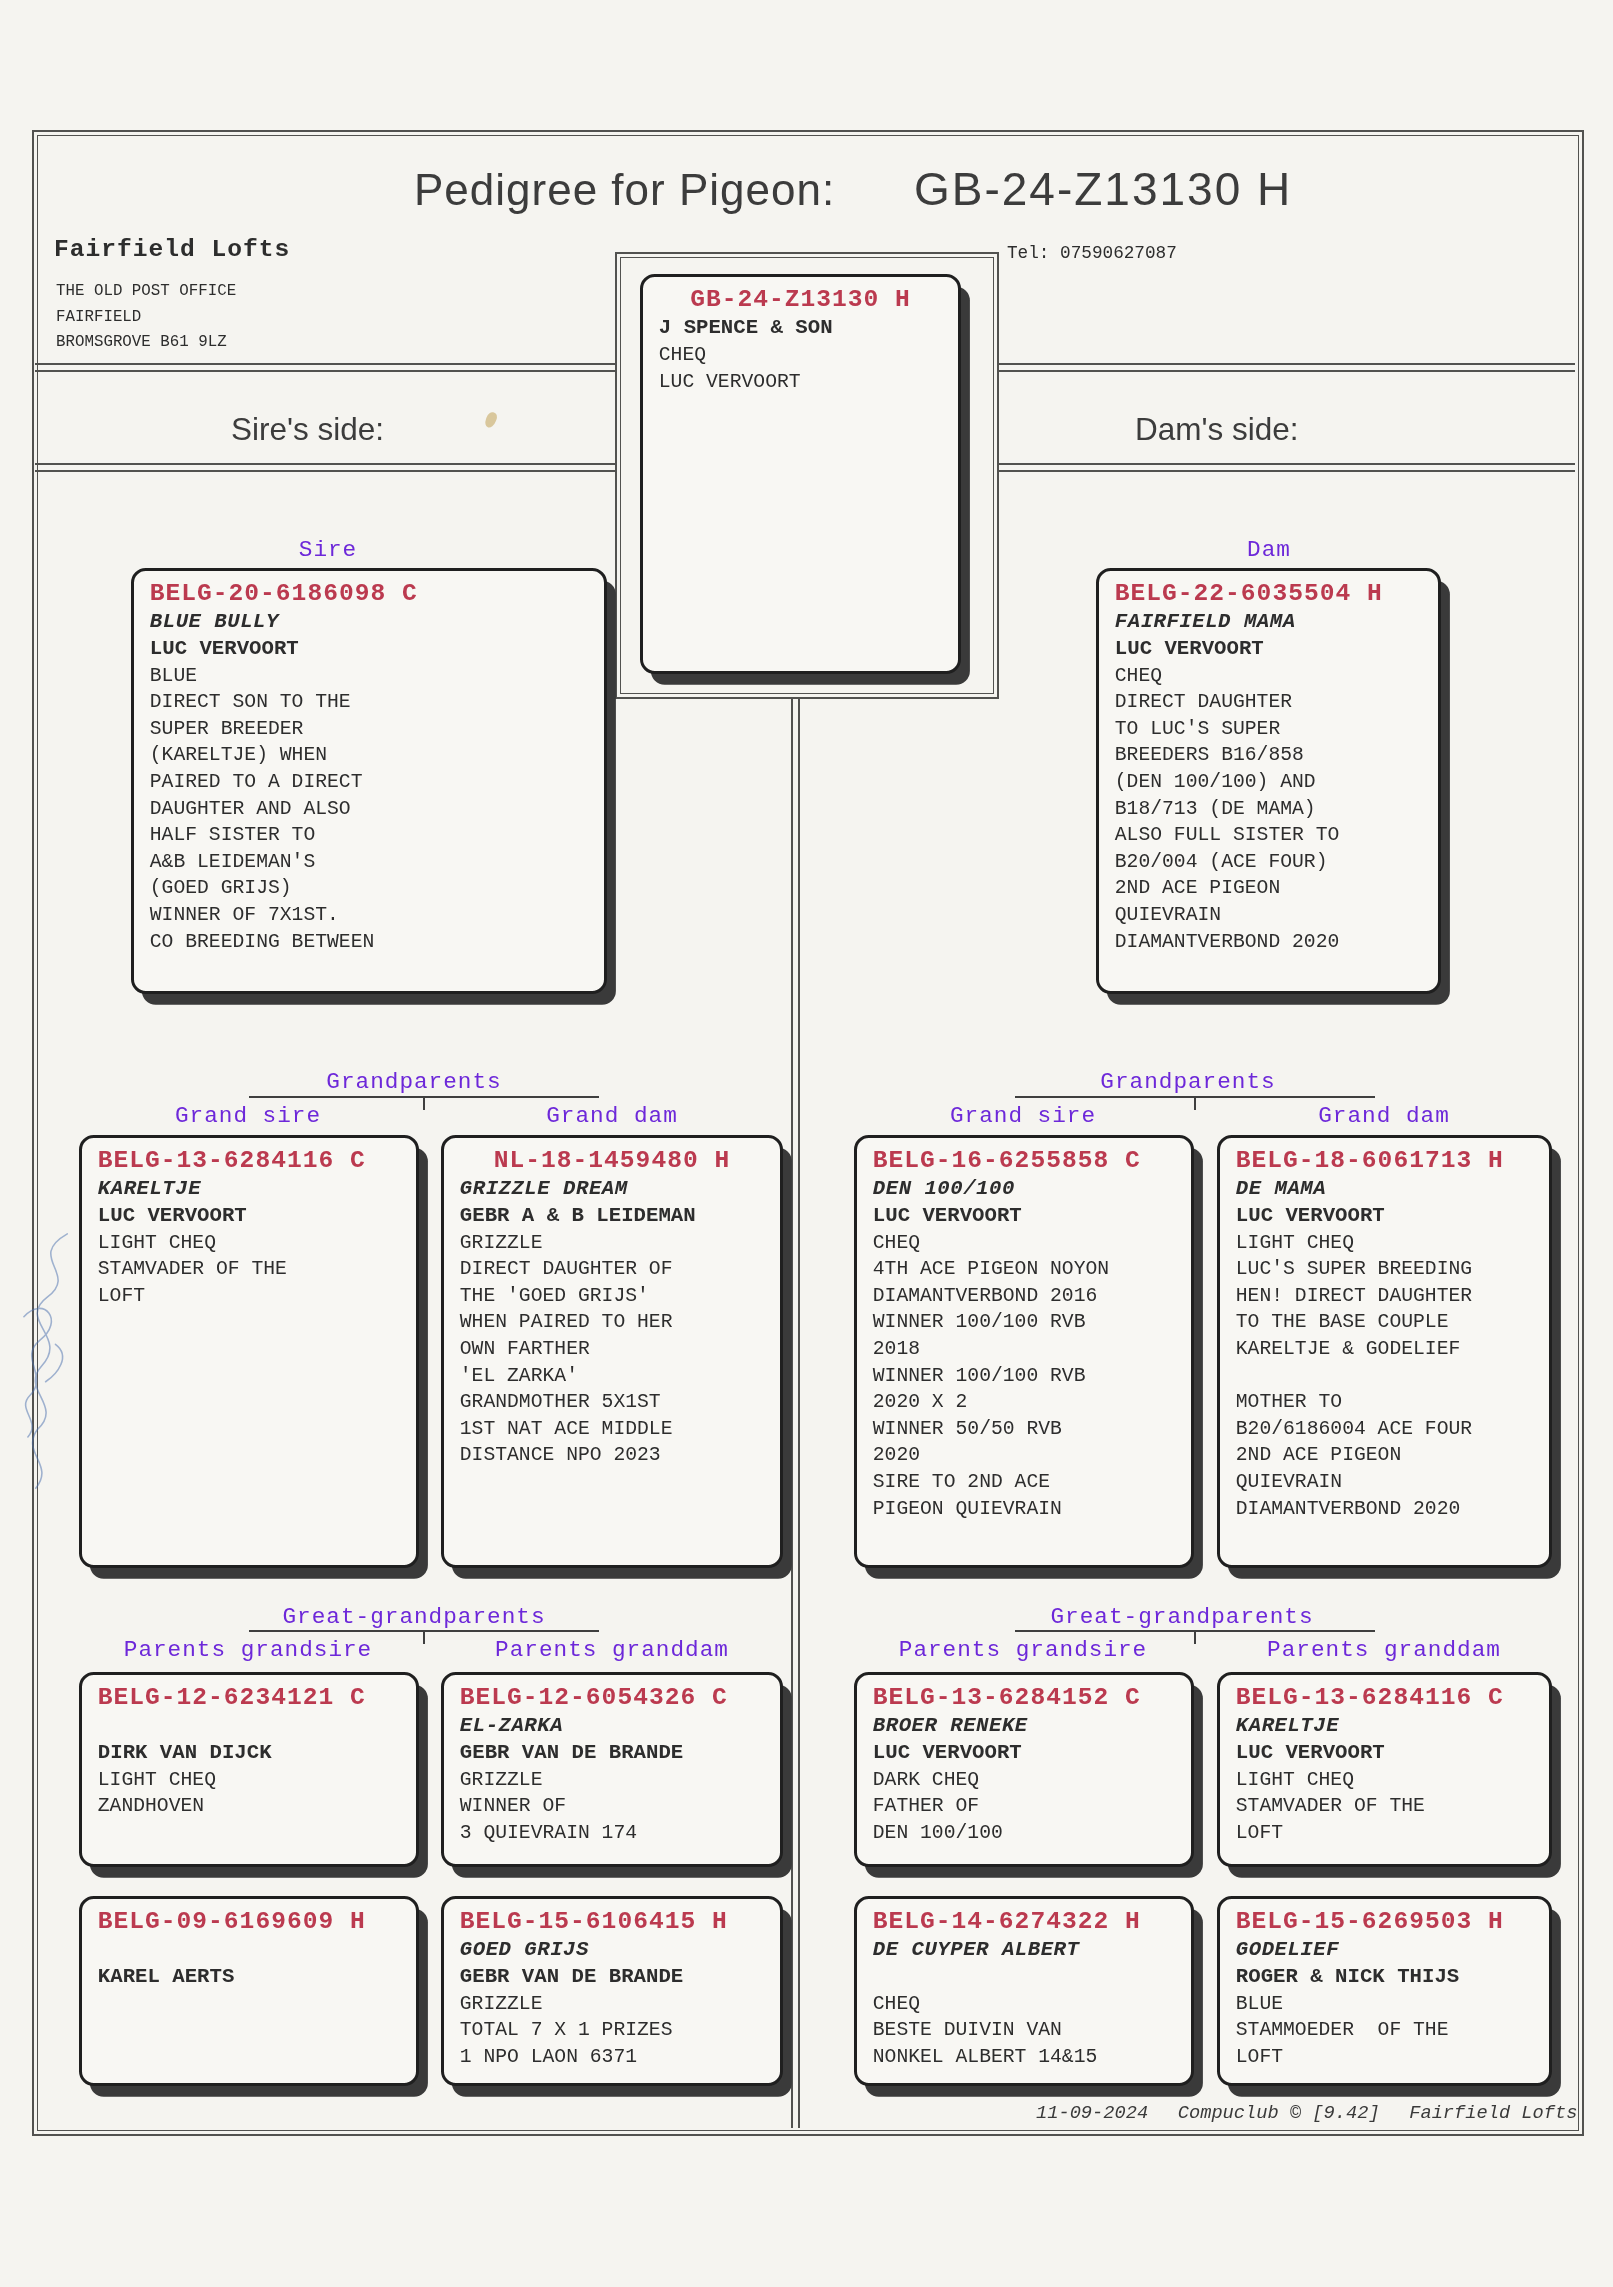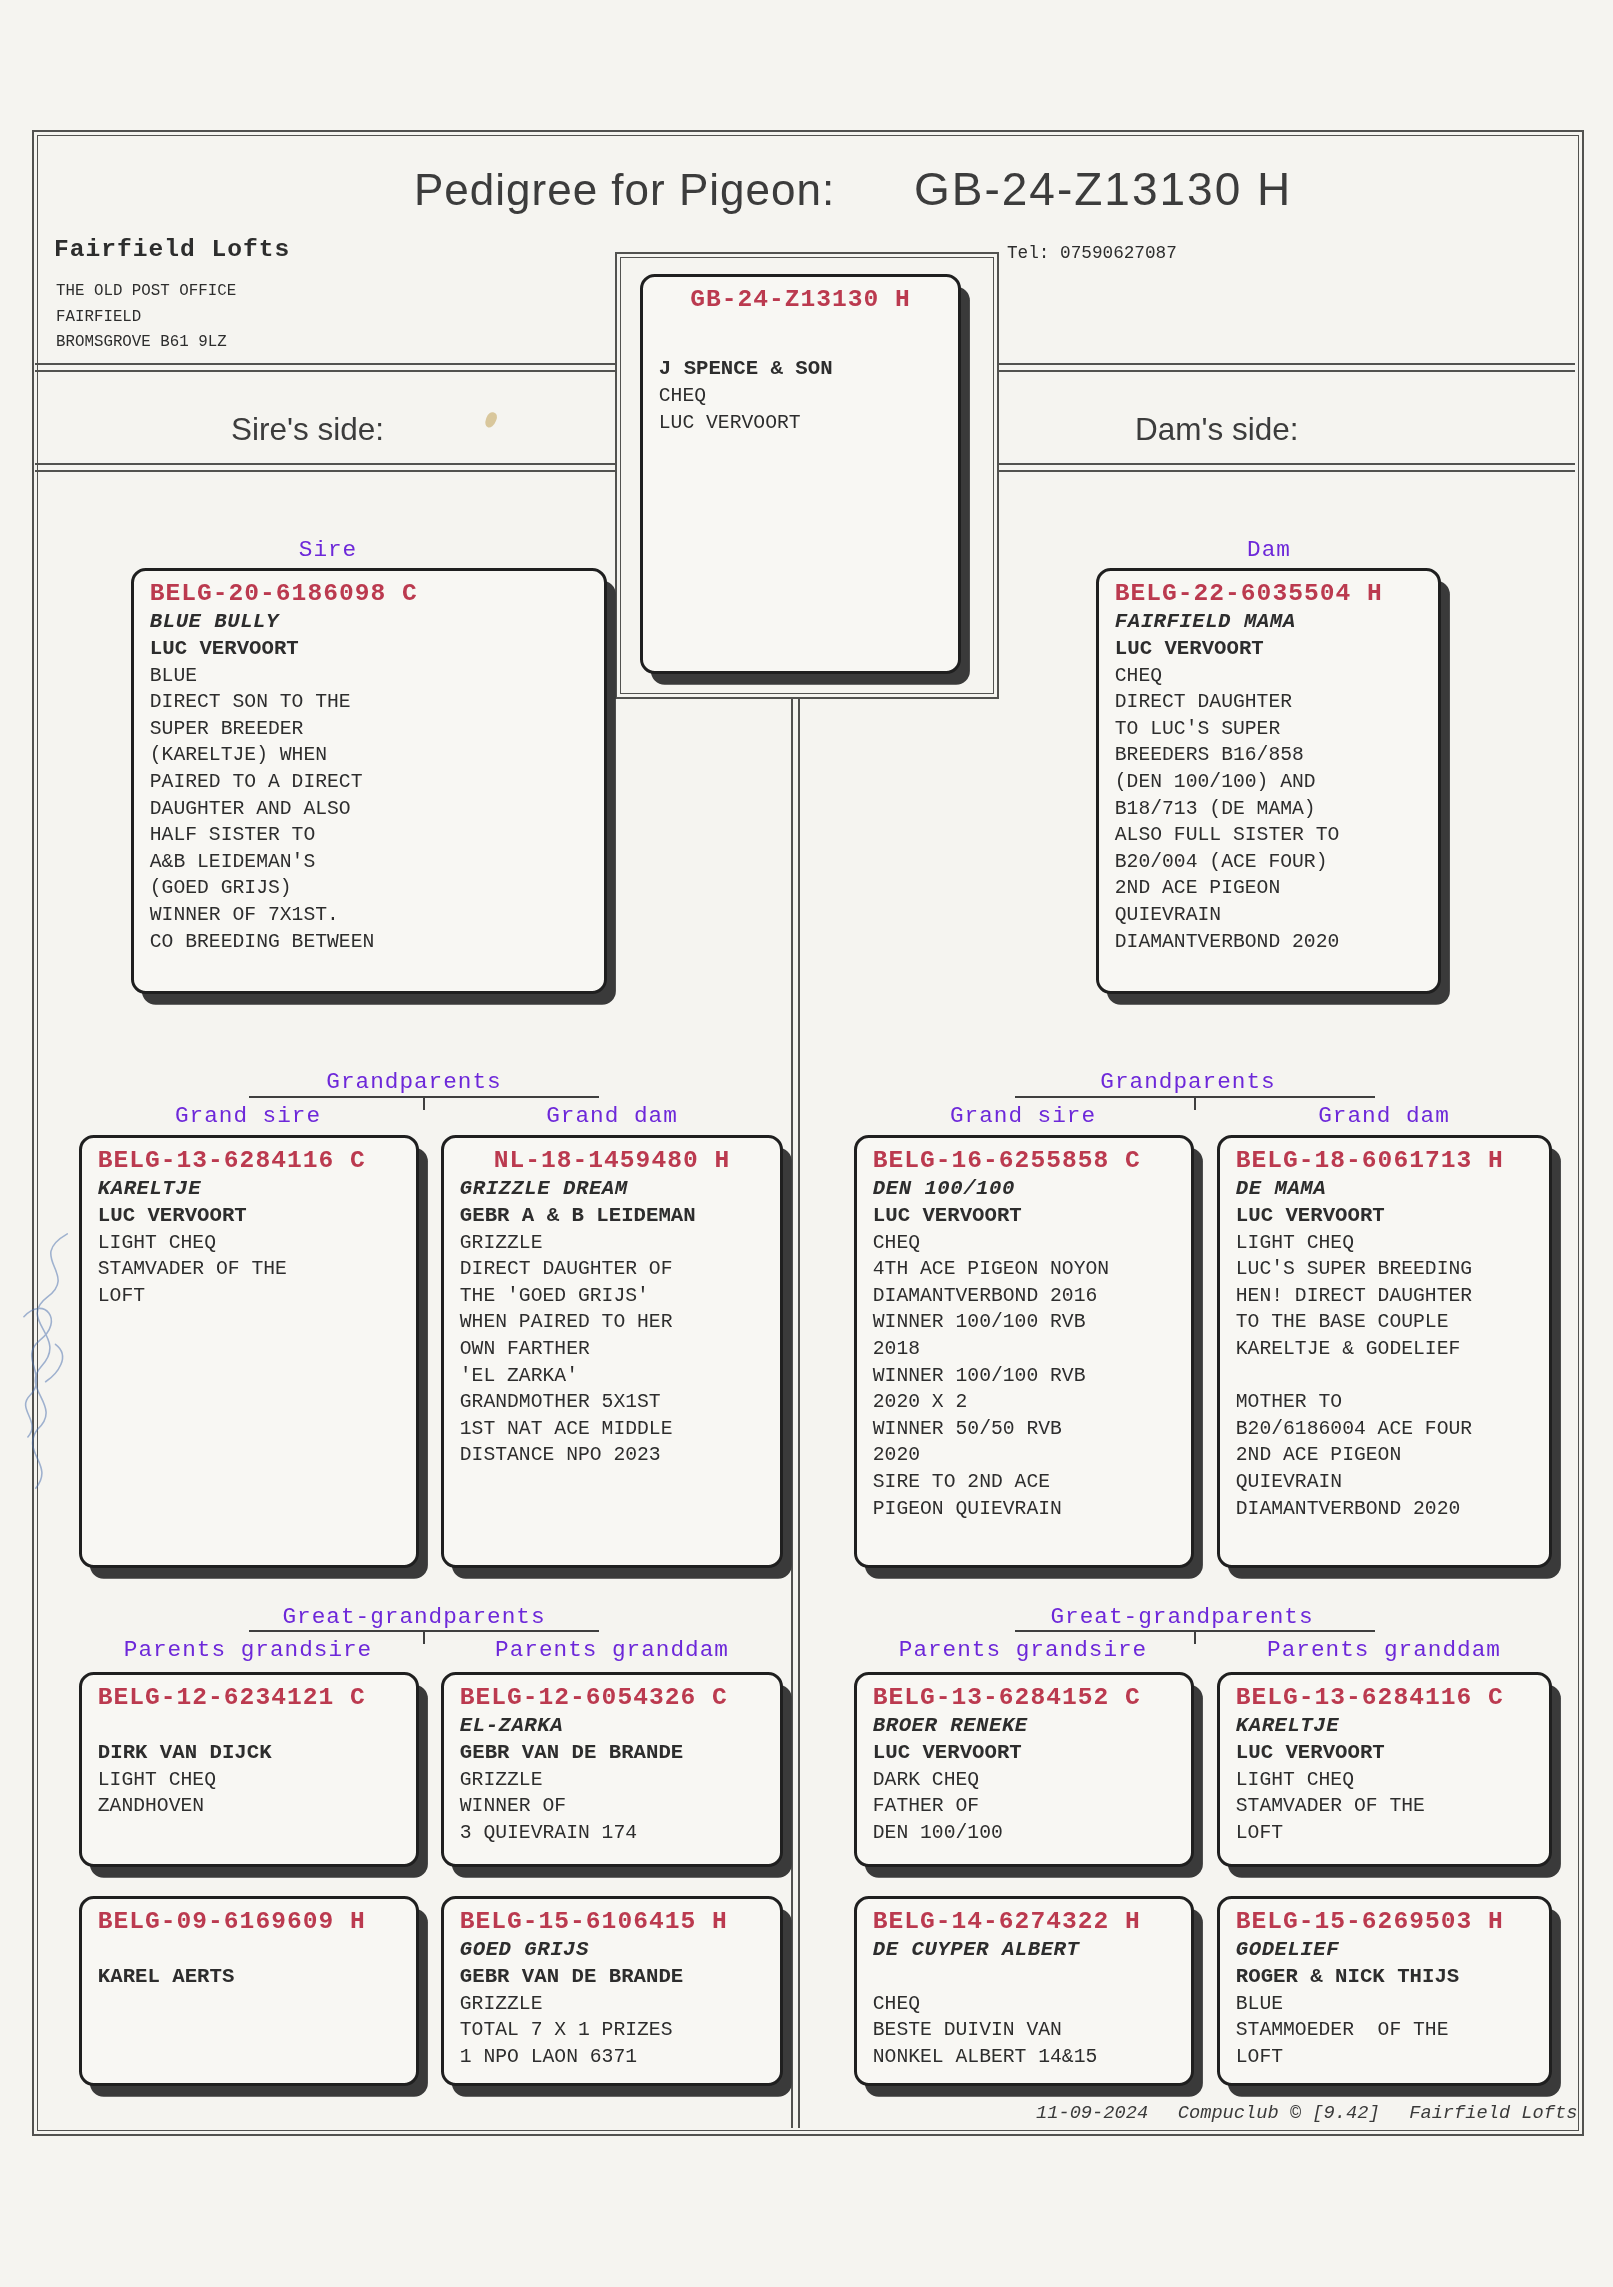--- a/index.html
+++ b/index.html
@@ -31,21 +31,21 @@
   .ring{
     font-size:24.6px;font-weight:bold;line-height:30.5px;
     color:var(--ring-red,#bb3a4f);letter-spacing:1px;white-space:nowrap;
   }
   .ring-center .ring{text-align:center;}
   .bname{font-size:20.7px;font-weight:bold;font-style:italic;line-height:26.6px;letter-spacing:0.5px;white-space:nowrap;}
   .owner{font-size:20.7px;font-weight:bold;line-height:26.6px;white-space:nowrap;}
   .bname:empty,.owner:empty{min-height:26.6px;}
   .notes{font-size:19.7px;line-height:26.6px;white-space:pre-wrap;}
 
-  .subject-card .owner{margin-top:41px;}
+  .subject-card .owner{}
 
   
   .sans{font-family:"Liberation Sans", sans-serif;color:#3c3c3c;}
   .page-title{font-size:44px;letter-spacing:1px;white-space:nowrap;}
   .ring-title{font-size:46px;letter-spacing:2px;white-space:nowrap;}
   .side-title{font-size:31.5px;white-space:nowrap;}
   .mono-label{font-size:22.7px;letter-spacing:1px;color:#6d28d9;white-space:nowrap;transform:translateX(-50%);}
   .loft-name{font-size:24.6px;font-weight:bold;letter-spacing:1px;white-space:nowrap;}
   .address{font-size:15.8px;line-height:25.6px;white-space:pre-wrap;}
   .tel{font-size:17.7px;white-space:nowrap;}

